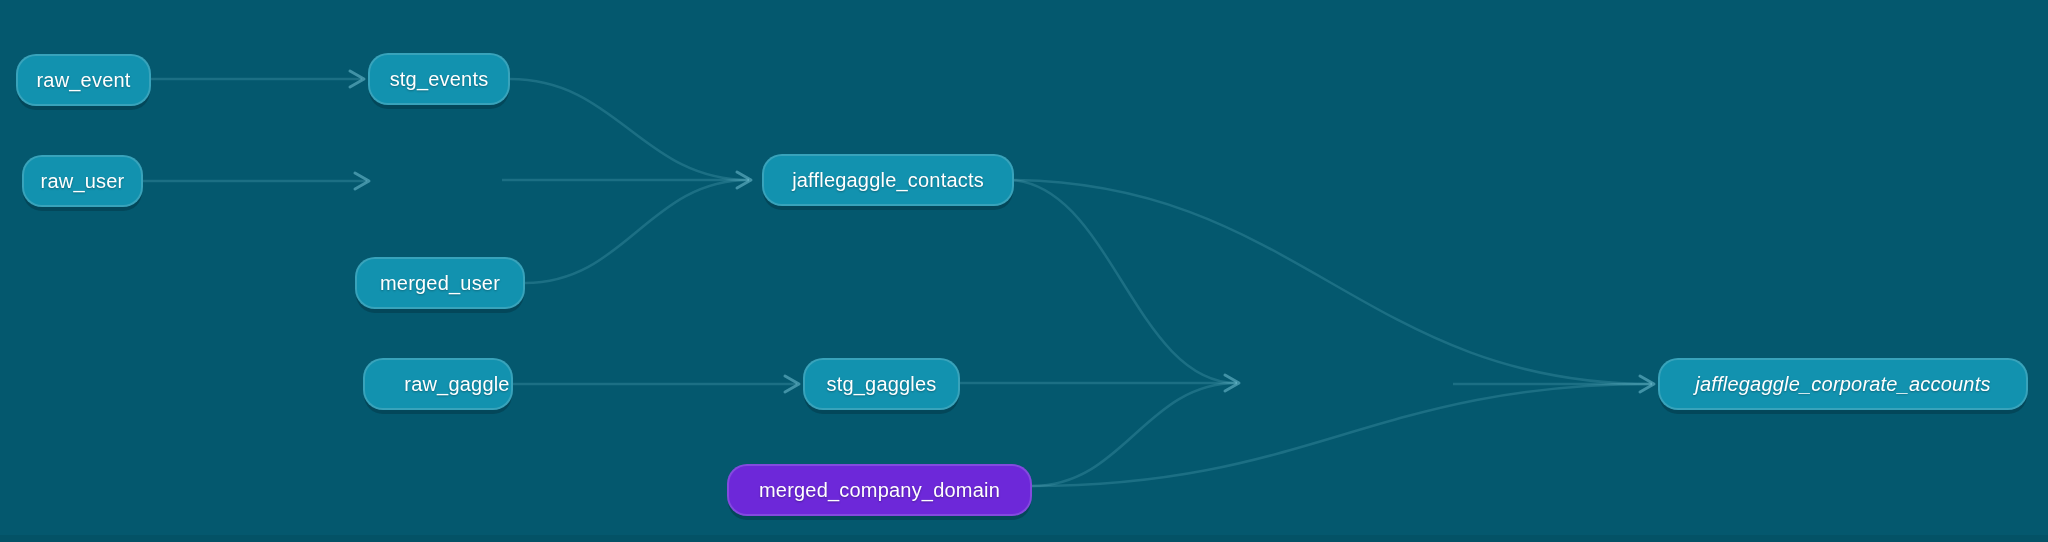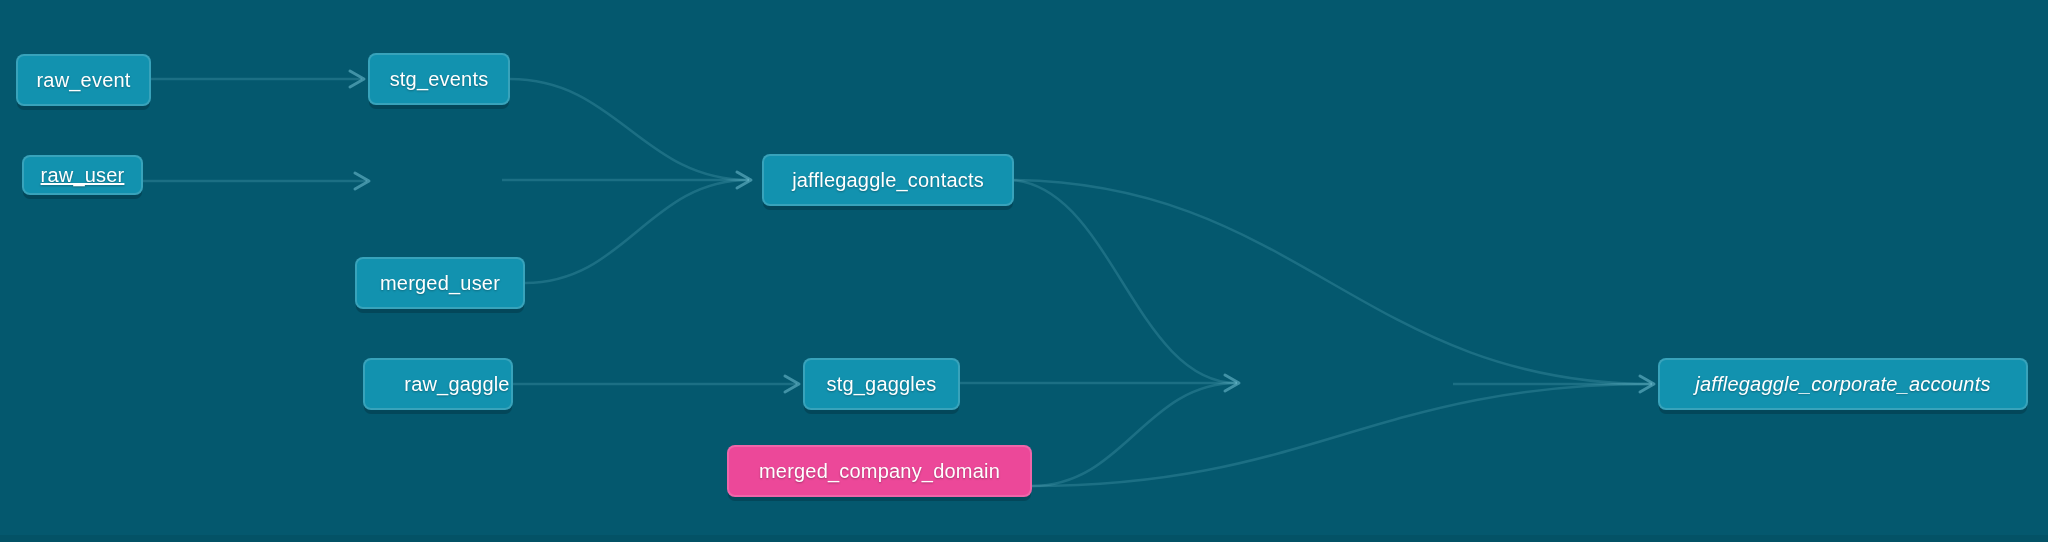--- a/index.html
+++ b/index.html
@@ -19,21 +19,21 @@
     width: 2048px;
     height: 542px;
     pointer-events: none;
   }
   .node {
     position: absolute;
     box-sizing: border-box;
     display: flex;
     align-items: center;
     justify-content: center;
-    border-radius: 8px;
+    border-radius: 20px;
     border: 2px solid rgba(255,255,255,0.16);
     box-shadow: 0 5px 0 -1px rgba(2,44,58,0.38);
     color: #ffffff;
     font-size: 20px;
     letter-spacing: 0.2px;
     white-space: nowrap;
     text-shadow: 0 1px 2px rgba(0,0,0,0.30);
     cursor: pointer;
     user-select: none;
     text-align: center;
@@ -69,34 +69,34 @@
       <path d="M1225 375L1239 383L1225 391" fill="none" stroke="rgba(126, 204, 222, 0.50)" stroke-width="3" stroke-linecap="round" stroke-linejoin="round"></path>
       <path d="M1640 376L1654 384L1640 392" fill="none" stroke="rgba(126, 204, 222, 0.50)" stroke-width="3" stroke-linecap="round" stroke-linejoin="round"></path>
     </svg>
   <div id="bottom-edge" style="background: rgb(3, 82, 102);"></div>
 <div class="node" style="left: 16px; top: 54px; width: 135px; height: 52px; background: rgb(18, 146, 175); color: rgb(255, 255, 255);">
       <span>raw_event</span>
     </div>
     <div class="node" style="left: 368px; top: 53px; width: 142px; height: 52px; background: rgb(18, 146, 175); color: rgb(255, 255, 255);">
       <span>stg_events</span>
     </div>
-    <div class="node" style="left: 22px; top: 155px; width: 121px; height: 40px; background: rgb(18, 146, 175); color: rgb(255, 255, 255); text-decoration: underline;">
+    <div class="node" style="left: 22px; top: 155px; width: 121px; height: 52px; background: rgb(18, 146, 175); color: rgb(255, 255, 255);">
       <span>raw_user</span>
     </div>
     <div class="node" style="left: 355px; top: 257px; width: 170px; height: 52px; background: rgb(18, 146, 175); color: rgb(255, 255, 255);">
       <span>merged_user</span>
     </div>
     <div class="node" style="left: 762px; top: 154px; width: 252px; height: 52px; background: rgb(18, 146, 175); color: rgb(255, 255, 255);">
       <span>jafflegaggle_contacts</span>
     </div>
     <div class="node" style="left: 363px; top: 358px; width: 150px; height: 52px; background: rgb(18, 146, 175); color: rgb(255, 255, 255); padding-left: 38px;">
       <span>raw_gaggle</span>
     </div>
     <div class="node" style="left: 803px; top: 358px; width: 157px; height: 52px; background: rgb(18, 146, 175); color: rgb(255, 255, 255);">
       <span>stg_gaggles</span>
     </div>
     <div class="node" style="left: 1658px; top: 358px; width: 370px; height: 52px; background: rgb(18, 146, 175); color: rgb(255, 255, 255); font-style: italic;">
       <span>jafflegaggle_corporate_accounts</span>
     </div>
-    <div class="node" style="left: 727px; top: 445px; width: 305px; height: 52px; background: #ec4899; color: rgb(255, 255, 255);">
+    <div class="node" style="left: 727px; top: 464px; width: 305px; height: 52px; background: #6d28d9; color: rgb(255, 255, 255);">
       <span>merged_company_domain</span>
     </div>
   </div>
 
 </body></html>

